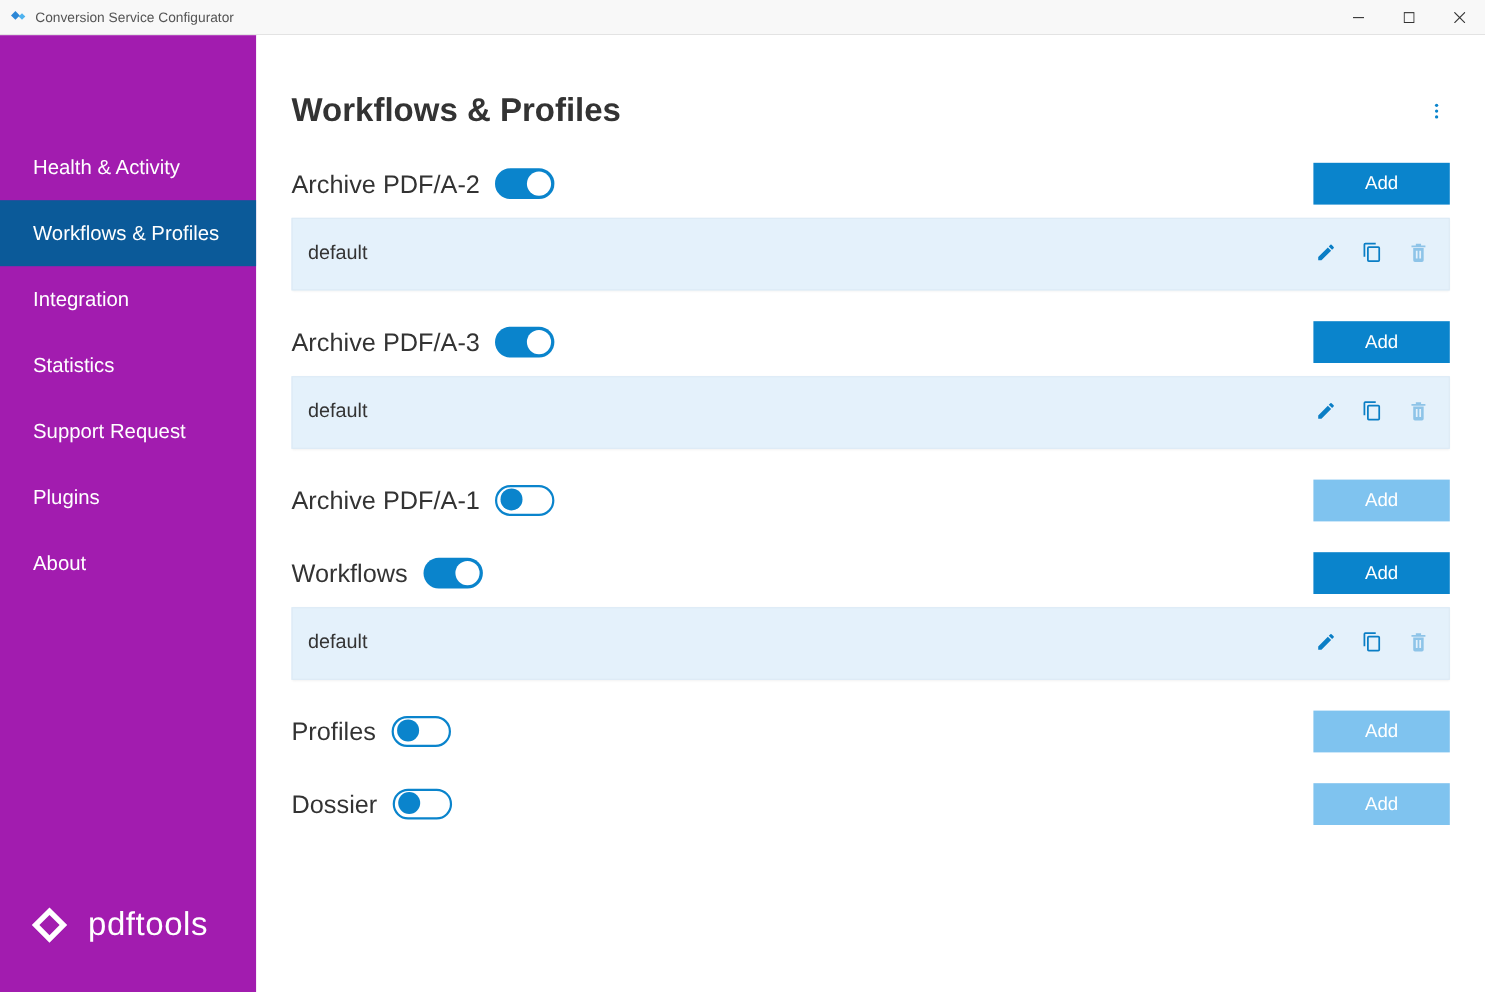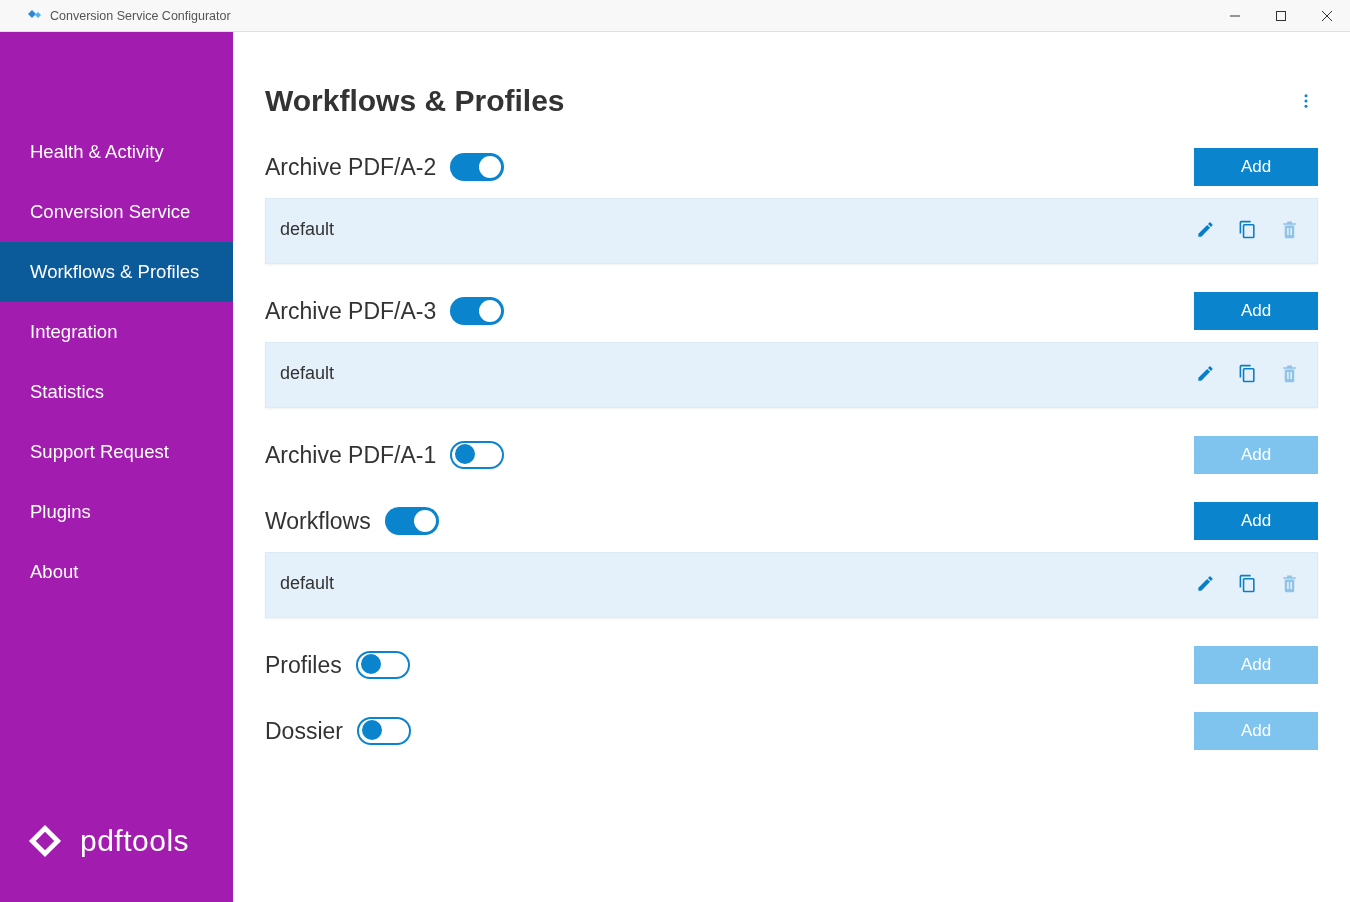--- a/index.html
+++ b/index.html
@@ -6,21 +6,21 @@
   html, body { width: 1350px; height: 902px; overflow: hidden; }
   body { background: #f2f2f2; display: flex; flex-direction: column; }
 
   
   .titlebar {
     height: 32px;
     background: #f8f8f8;
     border-bottom: 1px solid #e0e0e0;
     display: flex;
     align-items: center;
-    padding-left: 26px;
+    padding-left: 8px;
     font-size: 12.5px;
     color: #555;
     user-select: none;
   }
   .titlebar .app-icon {
     width: 16px; height: 16px; margin-right: 8px;
     display: inline-block;
   }
   .titlebar .spacer { flex: 1; }
   .titlebar .win-controls { display: flex; }
@@ -234,21 +234,20 @@
         </svg>
     </div>
   </div>
 </div>
 
 <div class="app-body">
 
   <div class="sidebar">
     <div class="nav">
       <div class="nav-item">Health &amp; Activity</div>
-      <div class="nav-item">Conversion Service</div>
       <div class="nav-item active">Workflows &amp; Profiles</div>
       <div class="nav-item">Integration</div>
       <div class="nav-item">Statistics</div>
       <div class="nav-item">Support Request</div>
       <div class="nav-item">Plugins</div>
       <div class="nav-item">About</div>
     </div>
     <div class="brand">
       <svg viewBox="0 0 40 36" width="46" height="42">
           <use href="#ic-logo"></use>

